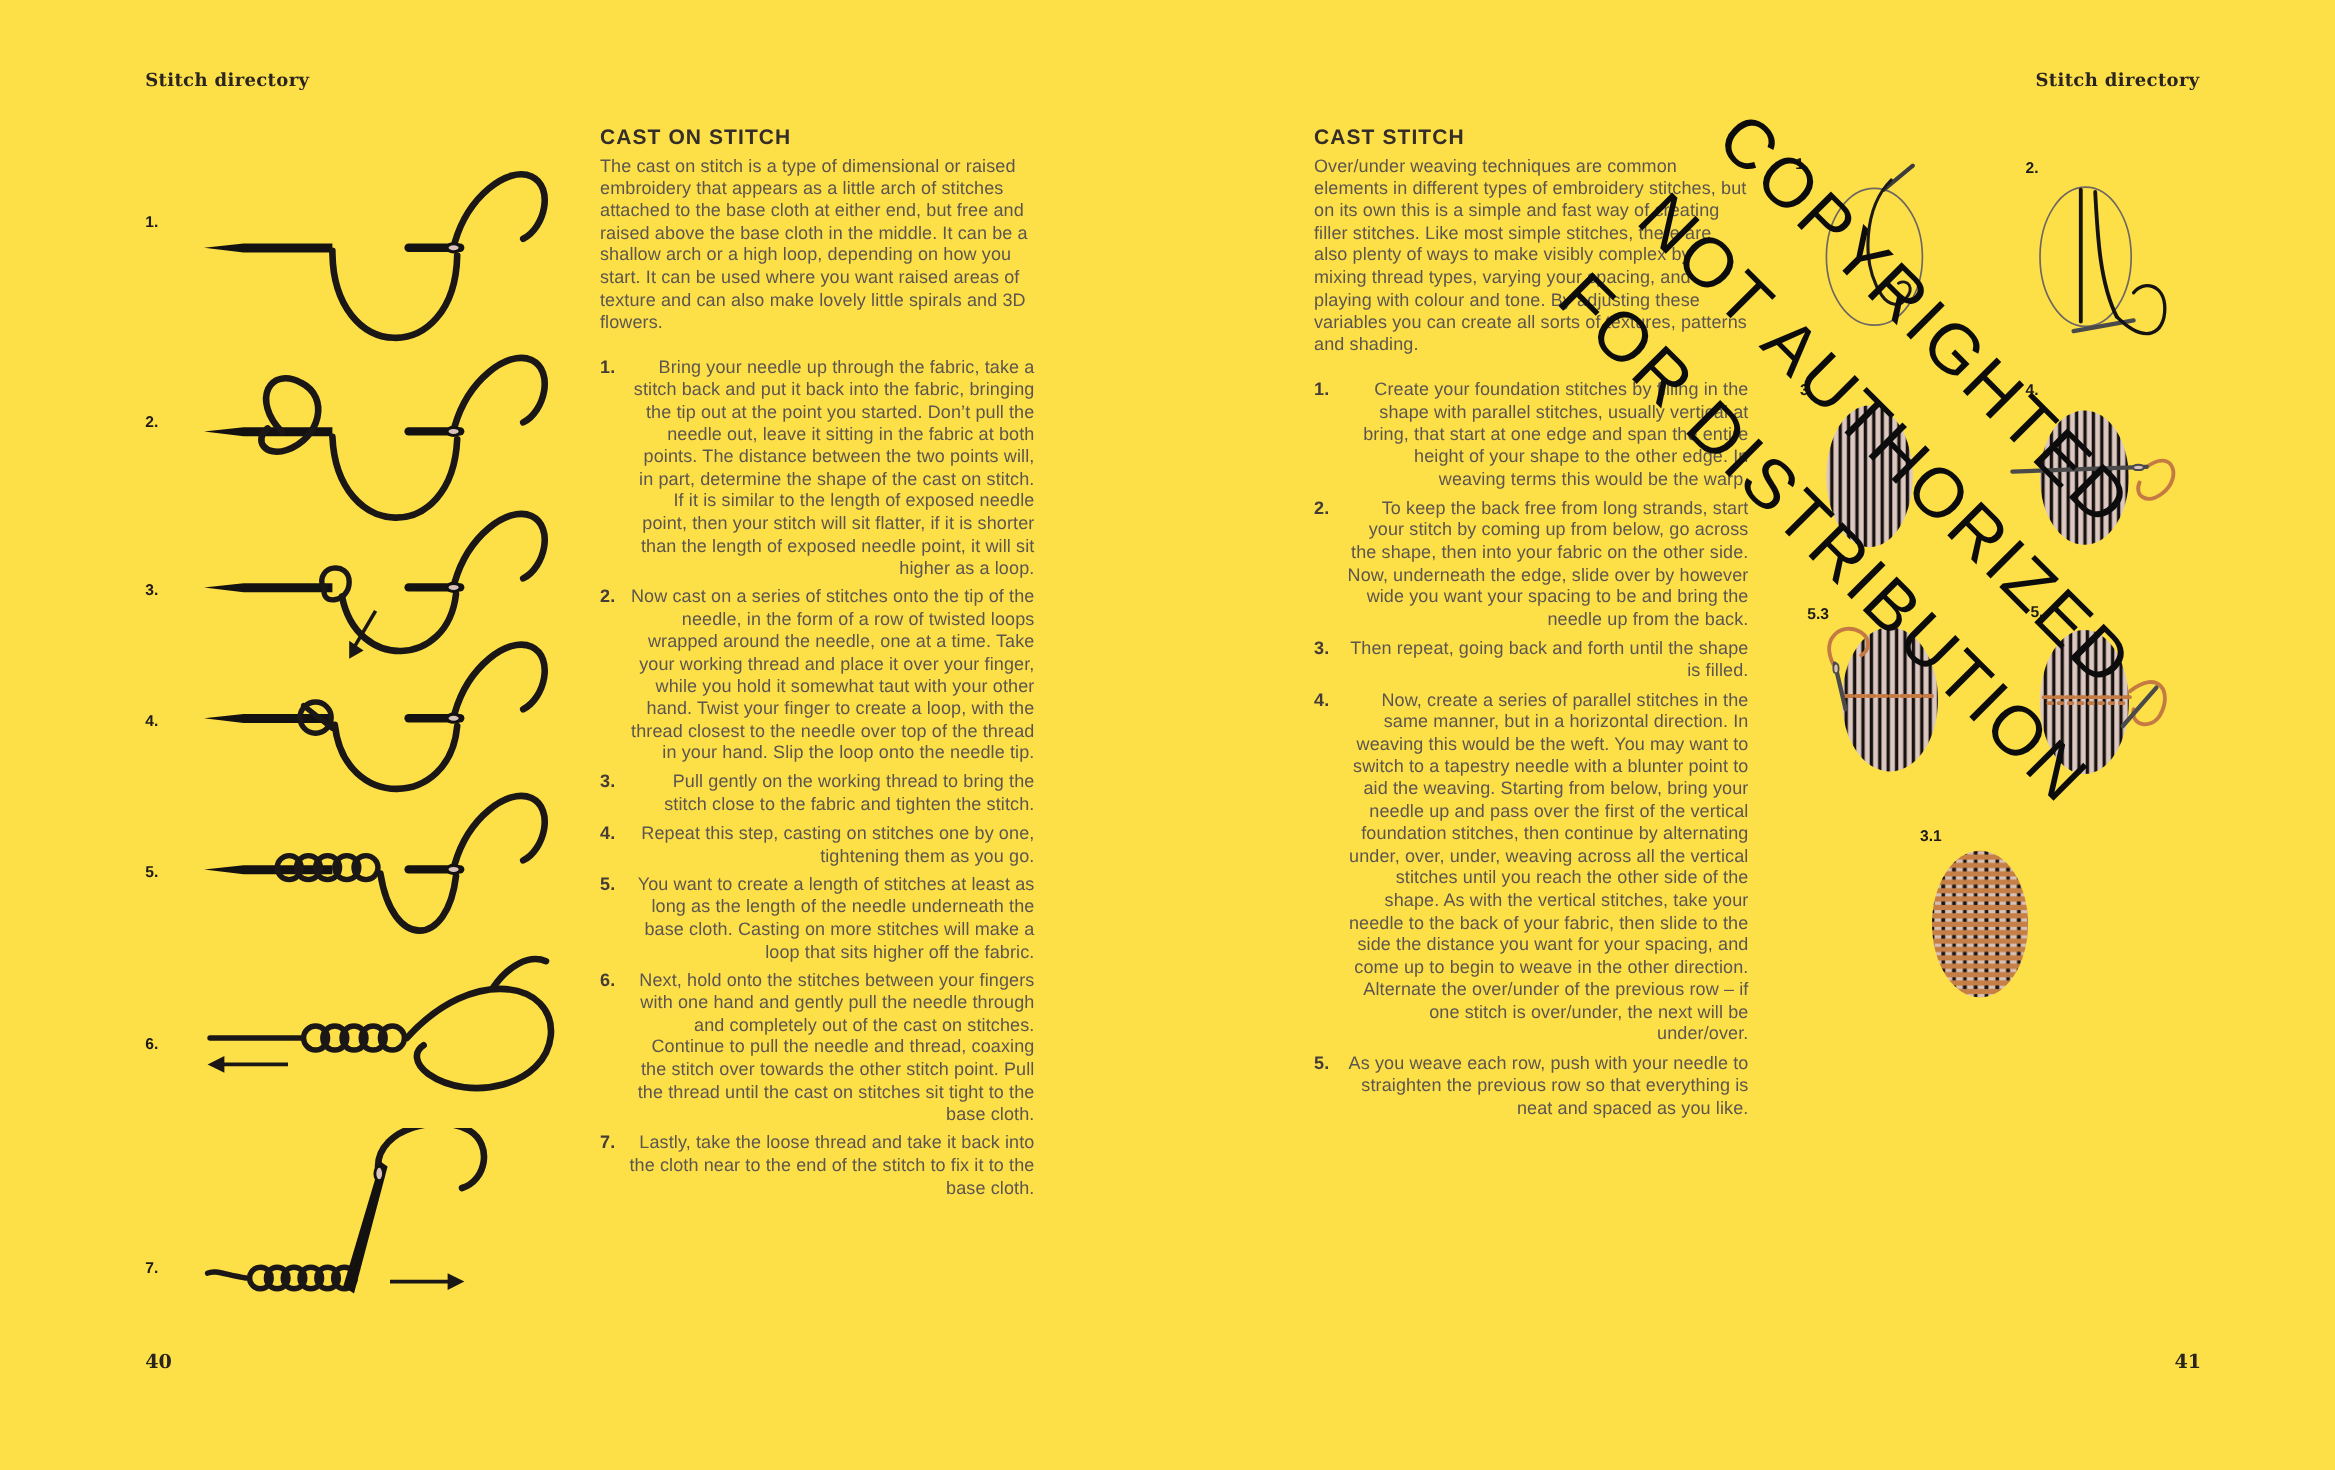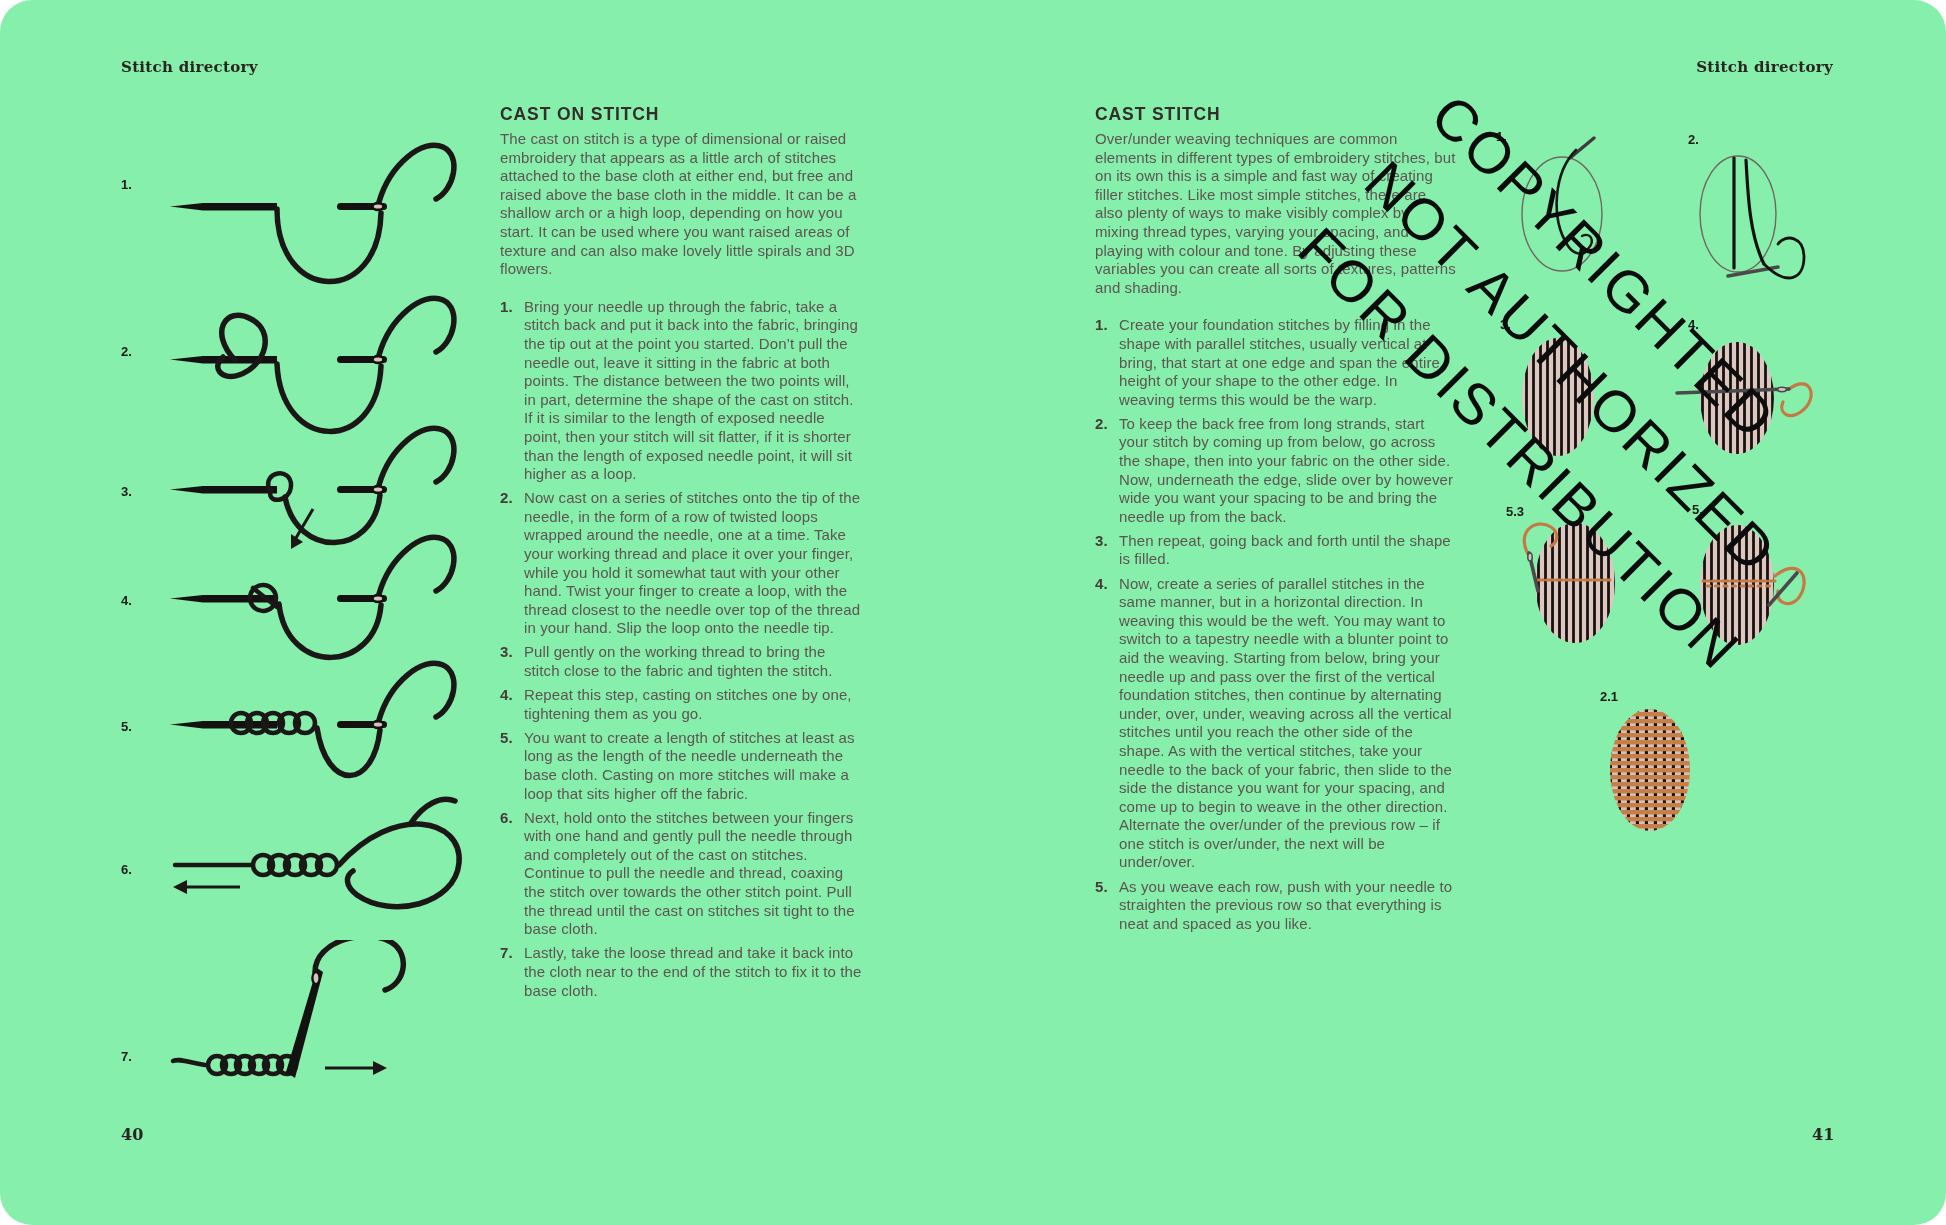--- a/index.html
+++ b/index.html
@@ -1,23 +1,23 @@
 <!DOCTYPE html>
 <html><head>
 <meta charset="utf-8">
 <style>
   html,body{margin:0;padding:0;}
-  .spread{position:relative;width:1946px;height:1225px;background:#86efac;overflow:hidden;
-          font-family:"Liberation Sans",sans-serif;border-radius:32px;}
+  .spread{position:relative;width:1946px;height:1225px;background:#fde047;overflow:hidden;
+          font-family:"Liberation Sans",sans-serif;}
   .runhead{position:absolute;top:58px;font:700 15px/18px "DejaVu Serif",serif;color:#2a2421;letter-spacing:.3px;}
   .pagenum{position:absolute;top:1126px;font:700 16px/18px "DejaVu Serif",serif;color:#2a2421;}
   .col{position:absolute;width:362px;}
   .col h2{margin:0 0 5px 0;font:700 17.5px/21px "Liberation Sans",sans-serif;letter-spacing:.9px;color:#352d29;}
   .intro{margin:0;font:400 15px/18.6px "Liberation Sans",sans-serif;color:#5d5550;letter-spacing:.1px;}
-  ol.steps{list-style:none;margin:19px 0 0 0;padding:0 0 0 24px;counter-reset:step;}
+  ol.steps{list-style:none;margin:19px 0 0 0;padding:0 0 0 24px;counter-reset:step;text-align:right;}
   ol.steps li{counter-increment:step;position:relative;margin:0 0 5.5px 0;
               font:400 15px/18.6px "Liberation Sans",sans-serif;color:#5d5550;letter-spacing:.1px;}
   ol.steps li::before{content:counter(step) ".";position:absolute;left:-24px;top:0;font-weight:700;color:#453c37;}
   .lfig,.rfig{position:absolute;}
   .figlabel{position:absolute;font:700 13px/14px "Liberation Sans",sans-serif;color:#1d1a18;}
   .lfig svg{position:absolute;left:44px;top:0;}
   .rfig svg{position:absolute;}
   .watermark{position:absolute;left:1475px;top:72px;transform:rotate(45deg);transform-origin:0 0;
              color:#0c0c0c;font:400 58px/94px "Liberation Sans",sans-serif;letter-spacing:3px;white-space:nowrap;}
   .thread{fill:none;stroke:#1a1716;stroke-width:5.5;stroke-linecap:round;}
@@ -233,21 +233,21 @@
     <svg style="left:0;top:12px;" width="135" height="140" viewBox="0 0 135 140">
       <ellipse cx="50" cy="70" rx="37" ry="60" fill="url(#vstripes)"></ellipse>
       <path class="orange" d="M16,66 L88,66" stroke-width="3.8" stroke-dasharray="6.5 3"></path>
       <path class="orange" d="M20,71 L86,71" stroke-width="3" stroke-dasharray="3 5.5"></path>
       <path class="orange" d="M88,61 C112,42 124,62 113,81 C105,94 88,89 91,76"></path>
       <path d="M82,90 L110,58" stroke="#4a4a4a" stroke-width="3.6" stroke-linecap="round"></path>
     </svg>
   </div>
 
   <div class="rfig" style="left:1600px;top:690px;">
-    <span class="figlabel" style="left:0;top:0;">2.1</span>
+    <span class="figlabel" style="left:0;top:0;">3.1</span>
     <svg style="left:6px;top:14px;" width="100" height="132" viewBox="0 0 100 132">
       <ellipse cx="44" cy="66" rx="40" ry="61" fill="url(#weave)"></ellipse>
     </svg>
   </div>
 
   <div class="watermark">
     <div>COPYRIGHTED</div>
     <div>NOT AUTHORIZED</div>
     <div>FOR DISTRIBUTION</div>
   </div>

